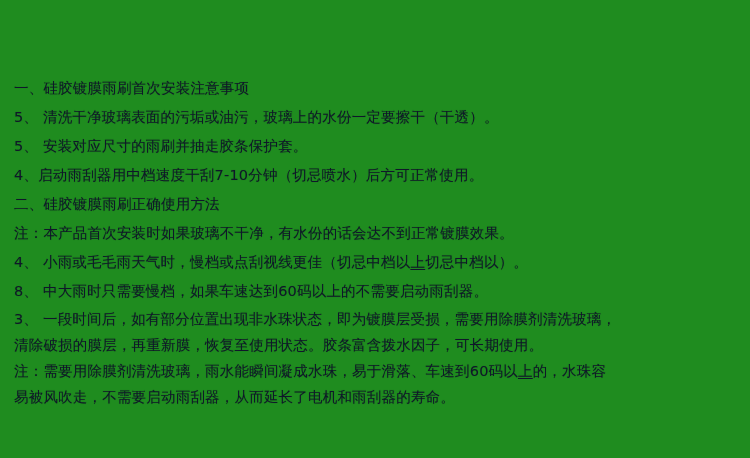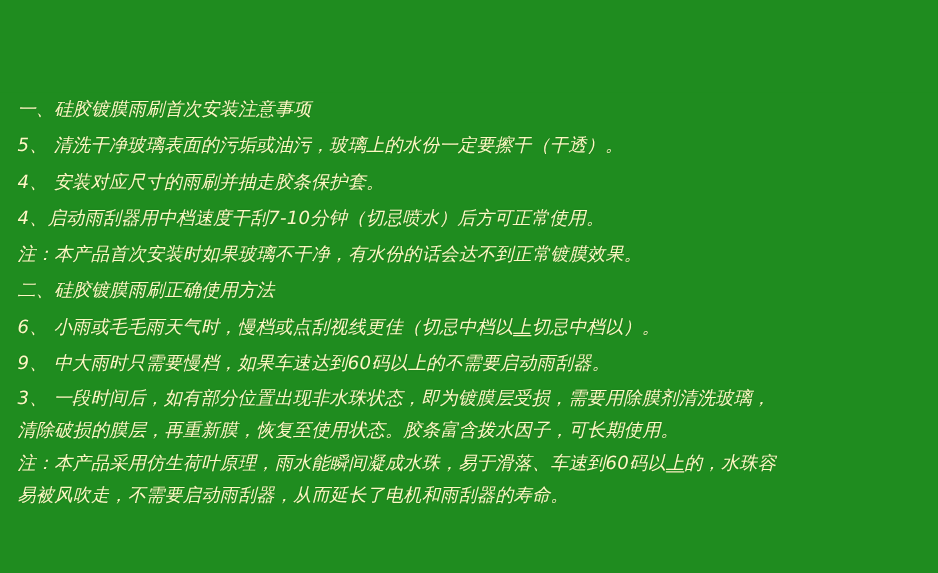--- a/index.html
+++ b/index.html
@@ -23,27 +23,26 @@
   .top-band {
     height: 74px;
     width: 100%;
     background: #1f8c1f;
   }
   .content {
     padding: 0 14px;
     color: #ffffff;
   }
   .line {
-    color: #fef9c3;
+    color: #0f172a;
     font-size: 14.5px;
     line-height: 29px;
     white-space: pre-wrap;
     letter-spacing: 0.2px;
     text-shadow: 0 0 1px rgba(0,0,0,0.25);
-    font-style: italic;
   }
   .heading {
     font-size: 14.5px;
     line-height: 29px;
   }
   .wrap {
     line-height: 26px;
   }
   .u {
     text-decoration: underline;
@@ -59,34 +58,34 @@
 <div class="page">
 
   <div class="top-band"></div>
 
   <div class="content">
 
     <div class="line heading">一、硅胶镀膜雨刷首次安装注意事项</div>
 
     <div class="line">5、 清洗干净玻璃表面的污垢或油污，玻璃上的水份一定要擦干（干透）。</div>
 
-    <div class="line">4、 安装对应尺寸的雨刷并抽走胶条保护套。</div>
+    <div class="line">5、 安装对应尺寸的雨刷并抽走胶条保护套。</div>
 
     <div class="line">4、启动雨刮器用中档速度干刮7-10分钟（切忌喷水）后方可正常使用。</div>
 
+    <div class="line heading">二、硅胶镀膜雨刷正确使用方法</div>
+
     <div class="line">注：本产品首次安装时如果玻璃不干净，有水份的话会达不到正常镀膜效果。</div>
 
-    <div class="line heading">二、硅胶镀膜雨刷正确使用方法</div>
+    <div class="line"><span>4、 小雨或毛毛雨天气时，慢档或点刮视线更佳（切忌中档以</span><span class="u">上</span><span>切忌中档以）。</span></div>
 
-    <div class="line"><span>6、 小雨或毛毛雨天气时，慢档或点刮视线更佳（切忌中档以</span><span class="u">上</span><span>切忌中档以）。</span></div>
-
-    <div class="line">9、 中大雨时只需要慢档，如果车速达到60码以上的不需要启动雨刮器。</div>
+    <div class="line">8、 中大雨时只需要慢档，如果车速达到60码以上的不需要启动雨刮器。</div>
 
     <div class="line wrap">3、 一段时间后，如有部分位置出现非水珠状态，即为镀膜层受损，需要用除膜剂清洗玻璃，
 清除破损的膜层，再重新膜，恢复至使用状态。胶条富含拨水因子，可长期使用。</div>
 
-    <div class="line wrap"><span>注：本产品采用仿生荷叶原理，雨水能瞬间凝成水珠，易于滑落、车速到60码以</span><span class="u">上</span><span>的，水珠容
+    <div class="line wrap"><span>注：需要用除膜剂清洗玻璃，雨水能瞬间凝成水珠，易于滑落、车速到60码以</span><span class="u">上</span><span>的，水珠容
 易被风吹走，不需要启动雨刮器，从而延长了电机和雨刮器的寿命。</span></div>
 
   </div>
 
   <div class="bottom-band"></div>
 </div>
 
 </body></html>

